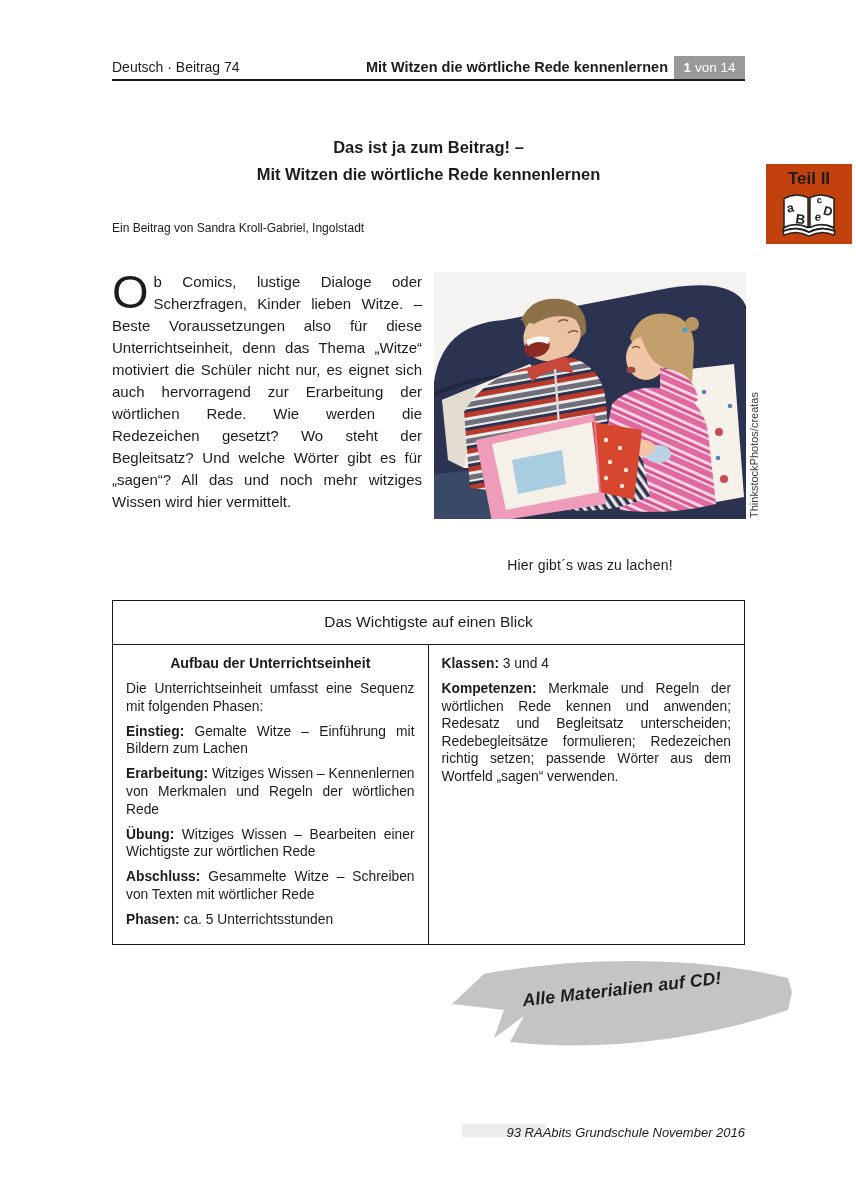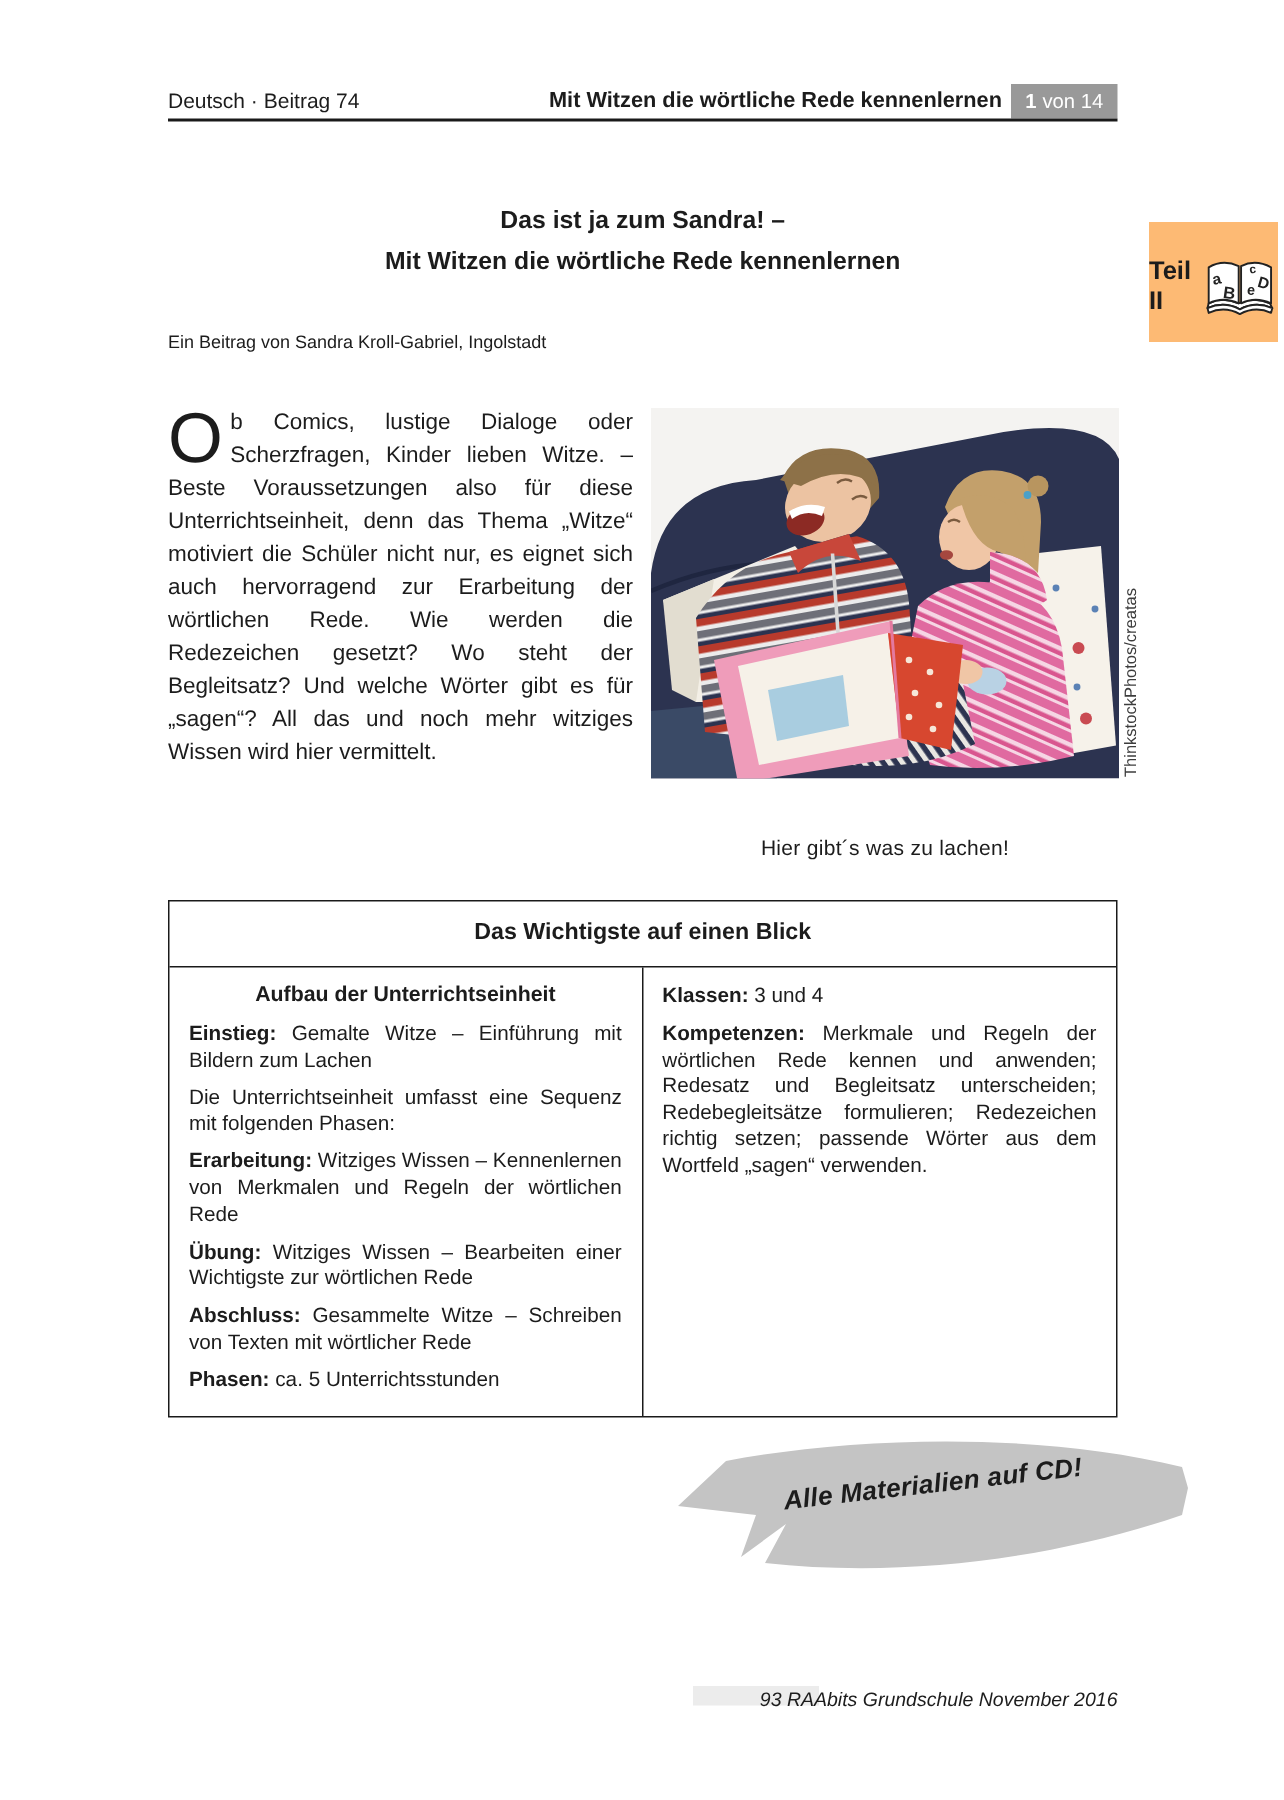--- a/index.html
+++ b/index.html
@@ -10,36 +10,36 @@
   
   .hdr-left{position:absolute;left:112px;top:59px;font-size:14px;}
   .hdr-title{position:absolute;left:112px;top:59px;width:556px;text-align:right;font-weight:bold;font-size:14.5px;}
   .badge{position:absolute;left:674px;top:56px;width:71px;height:23px;background:#999999;
          color:#ffffff;font-size:13.5px;display:flex;align-items:center;justify-content:center;}
   .badge b{margin-right:4px;}
   .hdr-rule{position:absolute;left:112px;top:79px;width:633px;height:2px;background:#1a1a1a;}
   
   .doc-title{position:absolute;left:112px;top:134px;width:633px;text-align:center;
              font-size:16.5px;font-weight:bold;line-height:27px;}
-  .teil-box{position:absolute;left:766px;top:148px;width:86px;height:80px;background:#fdba74;
-            display:flex;align-items:center;justify-content:flex-start;padding-top:5px;box-sizing:border-box;}
+  .teil-box{position:absolute;left:766px;top:164px;width:86px;height:80px;background:#c2410c;
+            display:flex;flex-direction:column;align-items:center;justify-content:flex-start;padding-top:5px;box-sizing:border-box;}
   .teil-label{font-size:17px;font-weight:bold;}
   .author{position:absolute;left:112px;top:221px;font-size:12px;}
   
   .intro{position:absolute;left:112px;top:271px;width:310px;font-size:15px;line-height:22px;text-align:justify;}
   .dropcap{float:left;font-size:47px;line-height:38px;padding:2px 5px 0 0;font-weight:400;}
   
   .photo{position:absolute;left:434px;top:272px;width:312px;height:247px;}
   .photo svg{display:block;}
   .credit{position:absolute;left:685px;top:448px;width:140px;height:14px;transform:rotate(-90deg);
           font-size:11px;color:#3c3c3c;text-align:center;white-space:nowrap;}
   .caption{position:absolute;left:434px;top:557px;width:312px;text-align:center;font-size:14px;letter-spacing:.2px;}
   
   .tbl{position:absolute;left:112px;top:600px;width:631px;border:1.6px solid #1a1a1a;background:#fff;}
-  .tbl-title{padding:12px 8px 13px;text-align:center;font-weight:bold;font-size:15.5px;border-bottom:1.6px solid #1a1a1a;}
+  .tbl-title{padding:12px 8px 13px;text-align:center;font-weight:normal;font-size:15.5px;border-bottom:1.6px solid #1a1a1a;}
   .tbl-body{display:flex;min-height:274px;}
   .cell{width:50%;box-sizing:border-box;padding:10px 13px 8px;font-size:13.8px;line-height:17.6px;}
   .cell-left{border-right:1.6px solid #1a1a1a;}
   .cell p{margin:0 0 7.5px;text-align:justify;}
   .cell p.hd{font-weight:bold;text-align:center;font-size:14.2px;}
   .cell .b{font-weight:bold;}
   
   .banner{position:absolute;left:448px;top:958px;width:344px;height:96px;}
   .banner-label{position:absolute;left:466px;top:979px;width:312px;text-align:center;
                 transform:rotate(-6.5deg);font-weight:bold;font-style:italic;font-size:17.5px;letter-spacing:.2px;}
@@ -54,21 +54,21 @@
 
   <div class="hdr-left">Deutsch · Beitrag 74</div>
   <div class="hdr-title">Mit Witzen die wörtliche Rede kennenlernen</div>
   <div class="badge">
     <b>1</b>
     <span>von 14</span>
   </div>
   <div class="hdr-rule"></div>
 
   <div class="doc-title">
-    <div>Das ist ja zum Sandra! –</div>
+    <div>Das ist ja zum Beitrag! –</div>
     <div>Mit Witzen die wörtliche Rede kennenlernen</div>
   </div>
 
   <div class="teil-box">
     <div class="teil-label">Teil II</div>
     <svg width="62" height="50" viewBox="0 0 64 52">
       <g fill="none" stroke="#222222" stroke-width="1.6" stroke-linejoin="round">
         <path d="M6,40 Q18,34 31,40 Q44,34 57,40 L59,44 Q45,38 32,45 Q19,38 5,44 Z" fill="#ffffff"></path>
         <path d="M5,44 Q19,38 32,45 Q45,38 59,44 L58,48 Q45,42 32,49 Q19,42 6,48 Z" fill="#ffffff"></path>
         <path d="M6,10 Q18,3 31,9 L31,40 Q18,34 6,40 Z" fill="#ffffff"></path>
@@ -173,22 +173,22 @@
     </svg>
   </div>
   <div class="credit">ThinkstockPhotos/creatas</div>
   <div class="caption">Hier gibt´s was zu lachen!</div>
 
   <div class="tbl">
     <div class="tbl-title">Das Wichtigste auf einen Blick</div>
     <div class="tbl-body">
       <div class="cell cell-left">
         <p class="hd">Aufbau der Unterrichtseinheit</p>
+        <p>Die Unterrichtseinheit umfasst eine Sequenz mit folgenden Phasen:</p>
         <p><span class="b">Einstieg:</span> <span>Gemalte Witze – Einführung mit Bildern zum Lachen</span></p>
-        <p>Die Unterrichtseinheit umfasst eine Sequenz mit folgenden Phasen:</p>
         <p><span class="b">Erarbeitung:</span> <span>Witziges Wissen – Kennenlernen von Merkmalen und Regeln der wörtlichen Rede</span></p>
         <p><span class="b">Übung:</span> <span>Witziges Wissen – Bearbeiten einer Wichtigste zur wörtlichen Rede</span></p>
         <p><span class="b">Abschluss:</span> <span>Gesammelte Witze – Schreiben von Texten mit wörtlicher Rede</span></p>
         <p><span class="b">Phasen:</span> <span>ca. 5 Unterrichtsstunden</span></p>
       </div>
       <div class="cell">
         <p><span class="b">Klassen:</span> <span>3 und 4</span></p>
         <p><span class="b">Kompetenzen:</span> <span>Merkmale und Regeln der wörtlichen Rede kennen und anwenden; Redesatz und Begleitsatz unterscheiden; Redebegleitsätze formulieren; Redezeichen richtig setzen; passende Wörter aus dem Wortfeld „sagen“ verwenden.</span></p>
       </div>
     </div>

